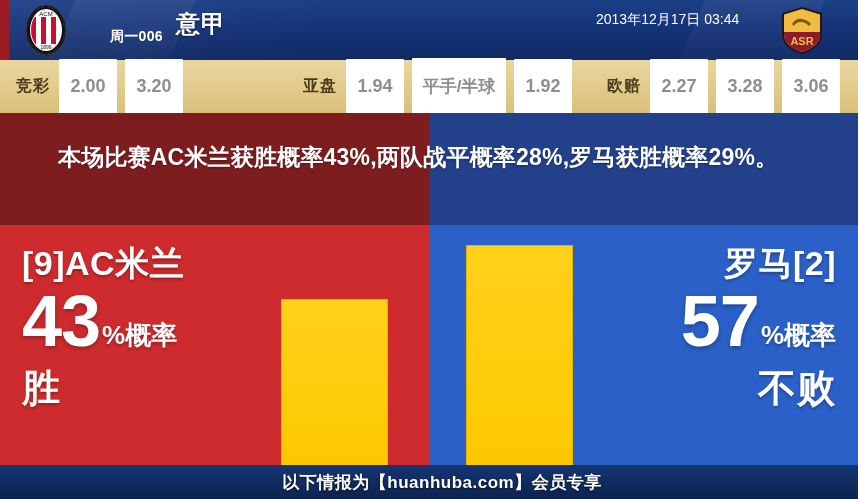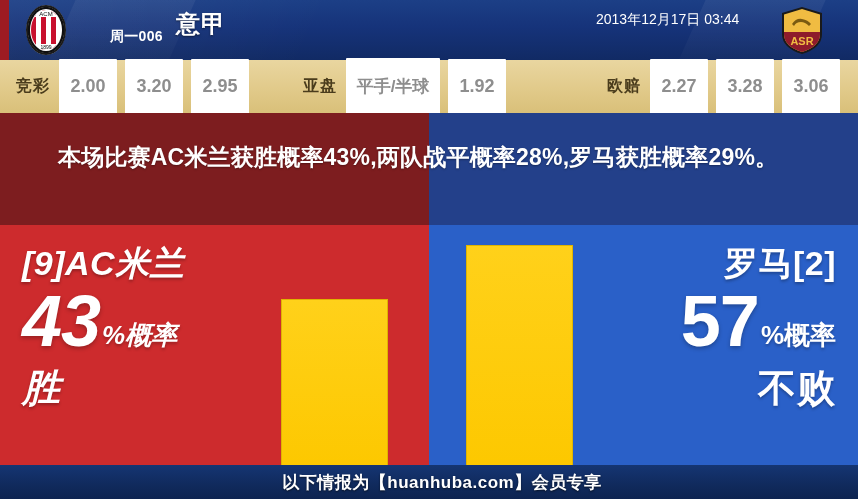--- a/index.html
+++ b/index.html
@@ -98,21 +98,21 @@
   
   .main{position:absolute;left:0;top:225px;width:858px;height:240px;}
   .panel-l{position:absolute;left:0;top:0;width:429px;height:240px;background:#cd2b2d;}
   .panel-r{position:absolute;left:429px;top:0;width:429px;height:240px;background:#2a60c8;}
 
   .bar{position:absolute;background:linear-gradient(180deg,#ffd11a,#fdc800);border:1px solid #e0b400;}
   .bar-l{left:281px;top:75px;width:105px;height:165px;}
   .bar-r{left:466px;top:20px;width:105px;height:220px;}
 
   .team-block{position:absolute;color:#ffffff;}
-  .team-l{left:22px;top:18px;text-align:left;width:250px;font-style:italic;}
+  .team-l{left:22px;top:18px;text-align:left;width:250px;}
   .team-r{left:600px;top:18px;text-align:right;width:236px;}
   .team-name{
     font-size:34px;font-weight:bold;line-height:40px;letter-spacing:.5px;
     text-shadow:0 2px 3px rgba(0,0,0,.28);
   }
   .pct-row{display:flex;align-items:flex-end;line-height:1;margin-top:2px;}
   .team-r .pct-row{justify-content:flex-end;}
   .pct-num{
     font-size:72px;font-weight:bold;letter-spacing:-1px;
     text-shadow:0 2px 4px rgba(0,0,0,.28);
@@ -182,24 +182,24 @@
       <path d="M16 20 q4-6 10-5 q6 1 9 5 l-2 2 q-4-4-8-4 q-5 0-7 4 z" fill="#7a5a12"></path>
       <text x="26" y="41" font-size="11" font-weight="bold" fill="#f0bc42" text-anchor="middle" font-family="Liberation Sans">ASR</text>
     </svg>
   </div>
 
   <div class="odds">
     <div class="odds-group g1">
       <span class="odds-label">竞彩</span>
       <span class="odds-cell">2.00</span>
       <span class="odds-cell">3.20</span>
-      <span class="odds-cell">2.95</span>
     </div>
     <div class="odds-group g2">
       <span class="odds-label">亚盘</span>
+      <span class="odds-cell">1.94</span>
       <span class="odds-cell wide">平手/半球</span>
       <span class="odds-cell">1.92</span>
     </div>
     <div class="odds-group g3">
       <span class="odds-label">欧赔</span>
       <span class="odds-cell">2.27</span>
       <span class="odds-cell">3.28</span>
       <span class="odds-cell">3.06</span>
     </div>
   </div>

